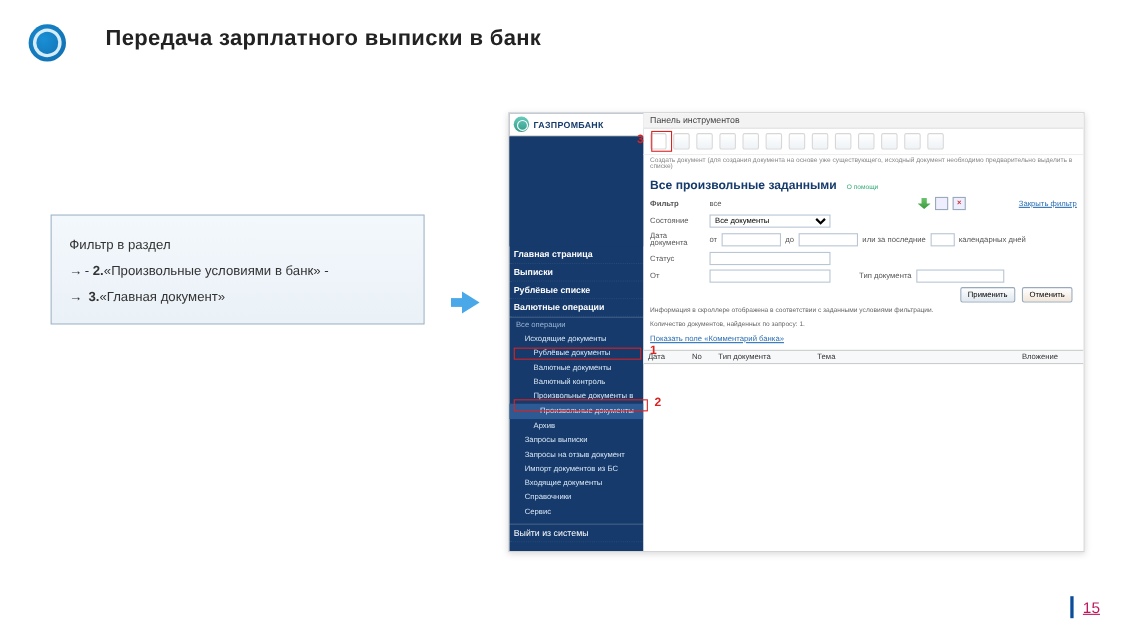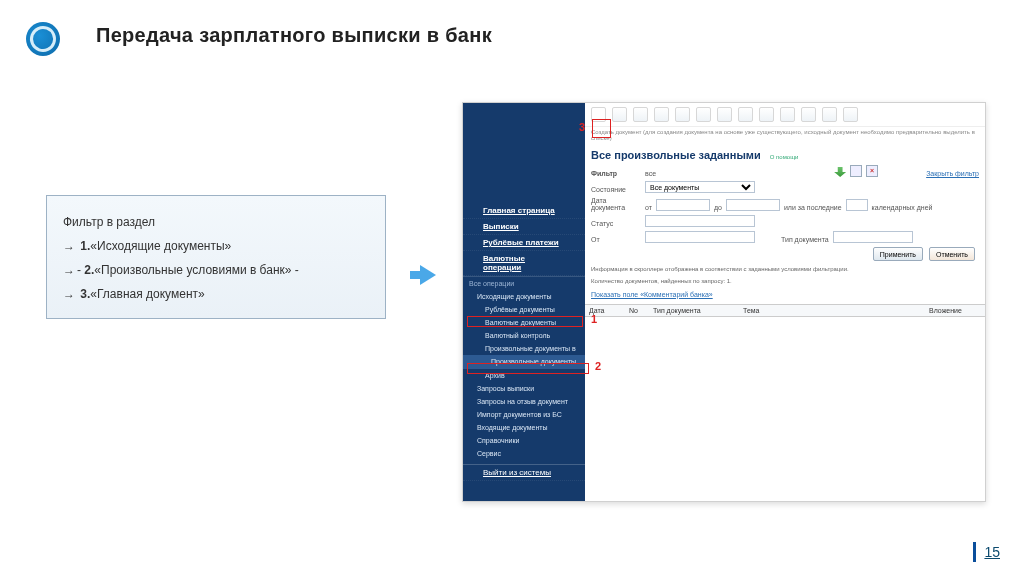--- a/index.html
+++ b/index.html
@@ -90,26 +90,25 @@
   }
   .brand .dot {
     width:14px;height:14px;border-radius:50%;
     background:linear-gradient(#6cb,#398);
     margin-right:4px;
     position:relative;
   }
   .brand .dot::after{content:"";position:absolute;left:3px;top:3px;width:8px;height:8px;border-radius:50%;border:1.5px solid #fff;}
   .sb-space { height:100px; background:#153a6b; }
   .sb-link {
-    padding:3px 20px;
+    padding:3px 4px;
     font-size:8px;
     color:#fff;
     border-bottom:1px dotted rgba(255,255,255,0.08);
     cursor:pointer;
-    text-decoration:underline;
   }
   .sb-link.strong { font-weight:bold; }
   .sb-head {
     padding:3px 6px;
     font-size:7px;
     color:#9bb4d4;
     border-top:1px solid rgba(255,255,255,0.15);
   }
   .sb-item {
     padding:2px 6px 2px 14px;
@@ -151,21 +150,21 @@
     font-size:6px; color:#888;
     padding:2px 6px;
   }
   .sec-title {
     color:#153a6b;
     font-weight:bold;
     font-size:11px;
     padding:6px 6px 2px 6px;
   }
   .sec-title .help{font-size:6px;color:#3a7;font-weight:normal;margin-left:6px;}
-  .filter-row { display:flex; align-items:flex-end; gap:4px; padding:2px 6px; font-size:7px; color:#555;}
+  .filter-row { display:flex; align-items:center; gap:4px; padding:2px 6px; font-size:7px; color:#555;}
   .filter-row .lbl { width:50px; }
   .inp {
     border:1px solid #b8c5d4; background:#fff; height:12px;
     font-size:7px; padding:0 2px;
   }
   .sel{ width:110px; height:12px; border:1px solid #b8c5d4; background:#fff;font-size:7px;}
   .btn {
     height:14px; font-size:7px;
     border:1px solid #9ab; background:linear-gradient(#fefefe,#dfe8ef);
     border-radius:2px; padding:0 6px; cursor:pointer;
@@ -187,79 +186,81 @@
     pointer-events:none;
   }
   .callnum {
     position:absolute;
     color:#d22; font-weight:bold; font-size:11px;
     font-family:Arial;
   }
   .pg-num {
     position:absolute;
     right:24px; bottom:14px;
-    font-size:14px; color:#0c4a6e;text-decoration:underline;
+    font-size:14px; color:#be185d;text-decoration:underline;
   }
   .pg-bar{
     position:absolute;
     right:48px; bottom:12px;
     width:3px; height:20px;
     background:#0a4e9b;
   }
   .down-icon{ width:12px;height:10px; background:linear-gradient(#6cc36c,#3a9a3a); clip-path:polygon(30% 0,70% 0,70% 50%,100% 50%,50% 100%,0 50%,30% 50%);} 
   .ref-icon,.x-icon{width:12px;height:12px;display:inline-block;border:1px solid #9ab;background:#eef;} 
   .x-icon{color:#c33;line-height:10px;text-align:center;font-weight:bold;}
 </style>
 </head>
 <body>
 
 <div class="logo"></div>
 <h1 class="title">Передача зарплатного выписки в банк</h1>
 
 <div class="instr-box">
   <div class="instr-line">Фильтр в раздел</div>
-  <div class="instr-line">
-    <span class="arrow">→</span><span> </span><b>1.</b><span>«Исходящие документы»</span>
-  </div>
   <div class="instr-line">
     <span class="arrow">→</span><span>- </span><b>2.</b><span>«Произвольные   условиями в банк» -</span>
   </div>
   <div class="instr-line">
     <span class="arrow">→</span><span> </span><b>3.</b><span>«Главная документ»</span>
   </div>
 </div>
 
 <div class="big-arrow"></div>
 
 <div class="shot">
 
   <div class="sidebar">
+    <div class="brand">
+      <span class="dot"></span>
+      <span>ГАЗПРОМБАНК</span>
+    </div>
     <div class="sb-space"></div>
     <div class="sb-link strong">Главная страница</div>
     <div class="sb-link strong">Выписки</div>
-    <div class="sb-link strong">Рублёвые платежи</div>
+    <div class="sb-link strong">Рублёвые списке</div>
     <div class="sb-link strong">Валютные операции</div>
     <div class="sb-head">Все операции</div>
     <div class="sb-item">Исходящие документы</div>
     <div class="sb-item sub">Рублёвые документы</div>
     <div class="sb-item sub">Валютные документы</div>
     <div class="sb-item sub">Валютный контроль</div>
     <div class="sb-item sub">Произвольные документы в</div>
     <div class="sb-item sub active" style="padding-left:28px;">Произвольные документы</div>
     <div class="sb-item sub">Архив</div>
     <div class="sb-item">Запросы выписки</div>
     <div class="sb-item">Запросы на отзыв документ</div>
     <div class="sb-item">Импорт документов из БС</div>
     <div class="sb-item">Входящие документы</div>
     <div class="sb-item">Справочники</div>
     <div class="sb-item">Сервис</div>
     <div class="sb-link" style="border-top:1px solid rgba(255,255,255,0.2);margin-top:4px;">Выйти из системы</div>
   </div>
 
   <div class="content">
+    <div class="panel-title">Панель инструментов</div>
     <div class="toolbar">
       <span class="tb-icon blank"></span>
       <span class="tb-icon"></span>
       <span class="tb-icon"></span>
       <span class="tb-icon"></span>
       <span class="tb-icon"></span>
       <span class="tb-icon"></span>
       <span class="tb-icon"></span>
       <span class="tb-icon"></span>
       <span class="tb-icon"></span>

